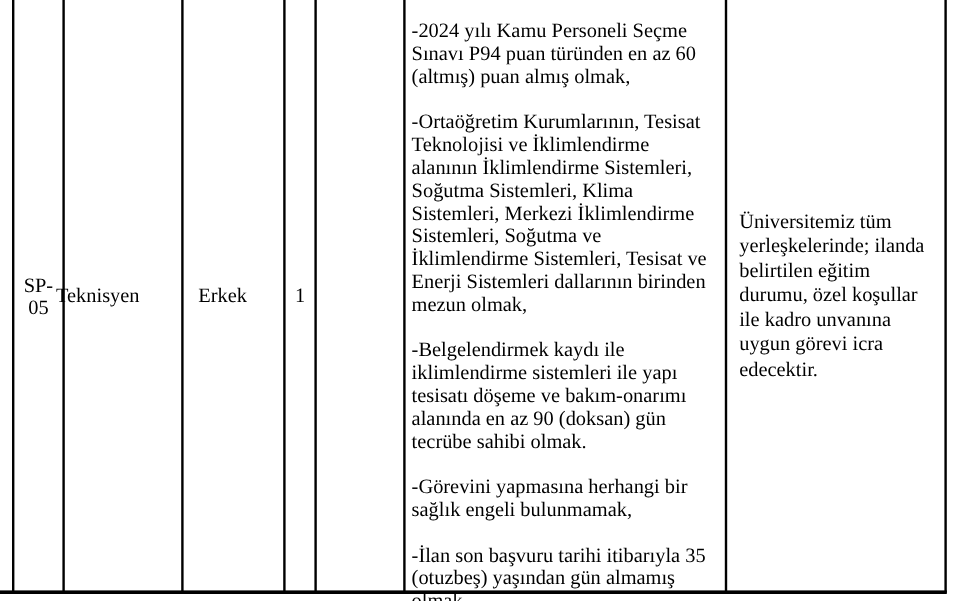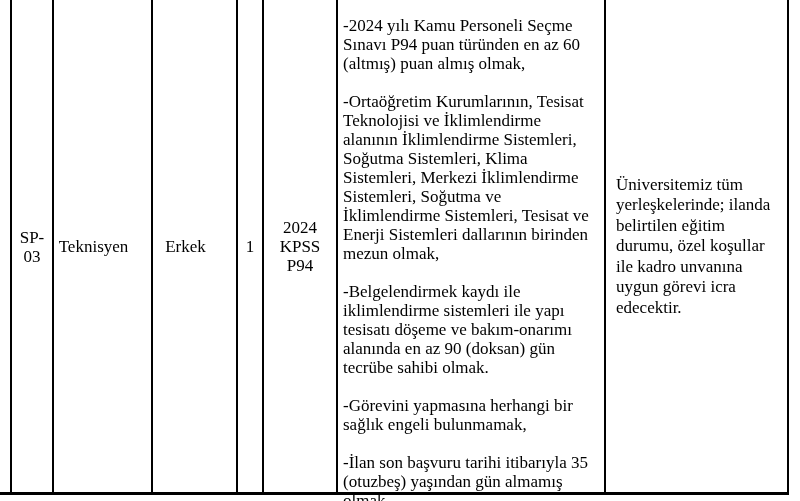--- a/index.html
+++ b/index.html
@@ -50,21 +50,21 @@
     padding-left: 5px;
     padding-top: 16px;
   }
   .cell.note {
     display: flex;
     align-items: center;
     padding-left: 10px;
     line-height: 20.5px;
   }
   .c-code    { left: 12px;  width: 40px;  }
-  .c-title   { left: 54px;  width: 79px;  }
+  .c-title   { left: 42px;  width: 79px;  }
   .c-gender  { left: 153px; width: 65px;  }
   .c-quota   { left: 238px; width: 24px;  }
   .c-exam    { left: 264px; width: 72px;  }
   .c-req     { left: 338px; width: 264px; }
   .c-note    { left: 606px; width: 179px; }
 </style>
 </head>
 <body>
 
 <div class="page">
@@ -73,31 +73,28 @@
   <div class="vline" style="left:52px"></div>
   <div class="vline" style="left:151px"></div>
   <div class="vline" style="left:236px"></div>
   <div class="vline" style="left:262px"></div>
   <div class="vline" style="left:336px"></div>
   <div class="vline" style="left:604px"></div>
   <div class="vline" style="left:787px"></div>
   <div class="hline-bottom"></div>
 
   <div class="cell center c-code">SP-
-03</div>
+05</div>
 
   <div class="cell center c-title">Teknisyen</div>
 
   <div class="cell center c-gender">Erkek</div>
 
   <div class="cell center c-quota">1</div>
 
-  <div class="cell center c-exam">2024
-KPSS
-P94</div>
 
   <div class="cell requirements c-req">-2024 yılı Kamu Personeli Seçme
 Sınavı P94 puan türünden en az 60
 (altmış) puan almış olmak,
 
 -Ortaöğretim Kurumlarının, Tesisat
 Teknolojisi ve İklimlendirme
 alanının İklimlendirme Sistemleri,
 Soğutma Sistemleri, Klima
 Sistemleri, Merkezi İklimlendirme

